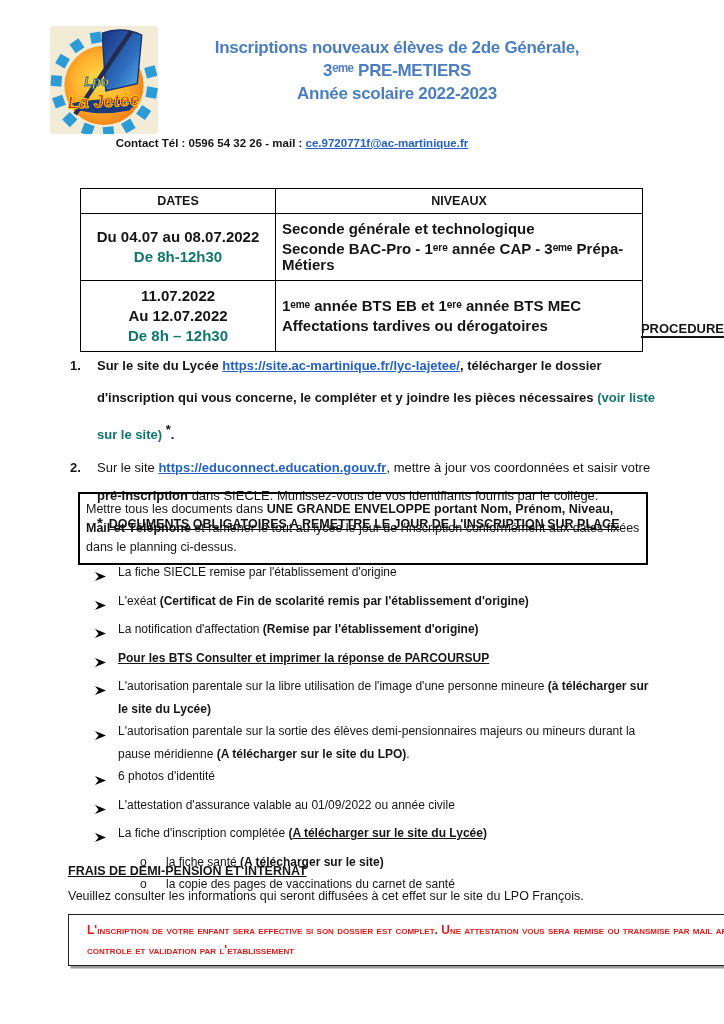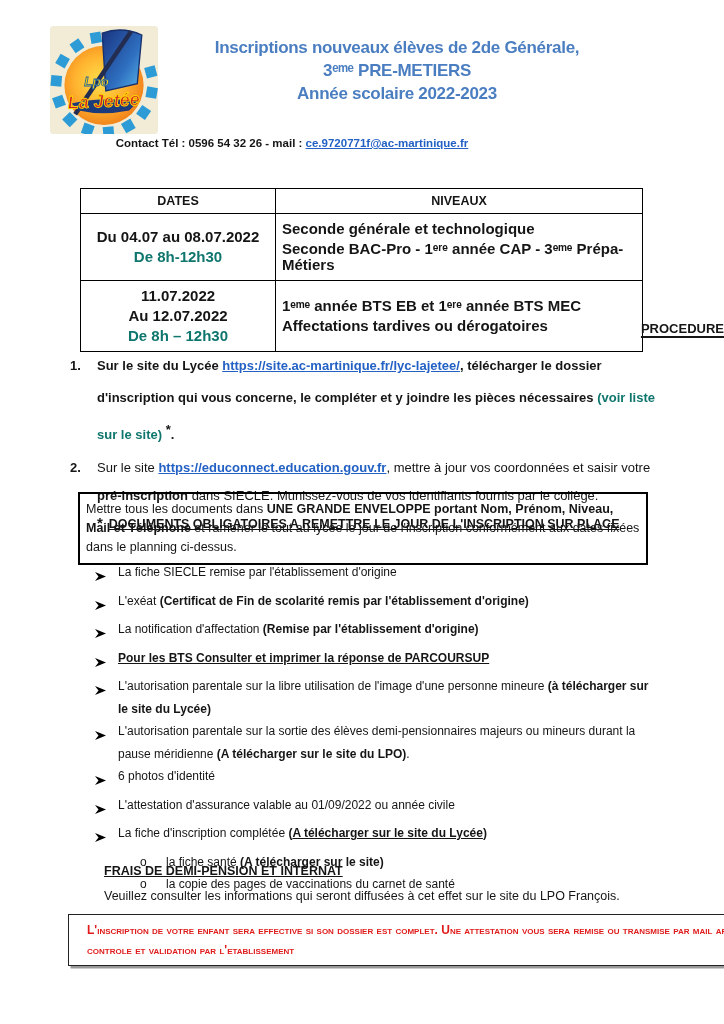--- a/index.html
+++ b/index.html
@@ -48,21 +48,21 @@
 
   
   .checklist{left:95px;top:561px;width:565px;font-size:12px;}
   .chk{display:flex;line-height:22.5px;}
   .chk-marker{width:23px;flex:0 0 23px;padding-top:6px;}
   .chk-text{flex:1;}
   .chk.sub{margin-left:45px;line-height:22px;}
   .sub-marker{width:26px;flex:0 0 26px;text-align:left;}
 
   
-  .frais{left:68px;top:864px;width:596px;font-size:12.5px;margin-left:36px;}
+  .frais{left:68px;top:864px;width:596px;font-size:12.5px;}
   .frais-heading{font-weight:700;text-decoration:underline;}
   .frais-text{margin-top:9px;line-height:18px;}
   .alert-box{left:68px;top:914px;width:698px;box-sizing:border-box;border:1.5px solid #222;
     box-shadow:2.5px 2.5px 0 #9a9a9a;padding:5px 18px;}
   .alert-text{color:#e01b1b;font-weight:700;font-size:12px;line-height:20px;font-variant:small-caps;}
 
   svg text{font-family:"Liberation Sans","DejaVu Sans",sans-serif;}
 </style>
 </head>
 <body>

